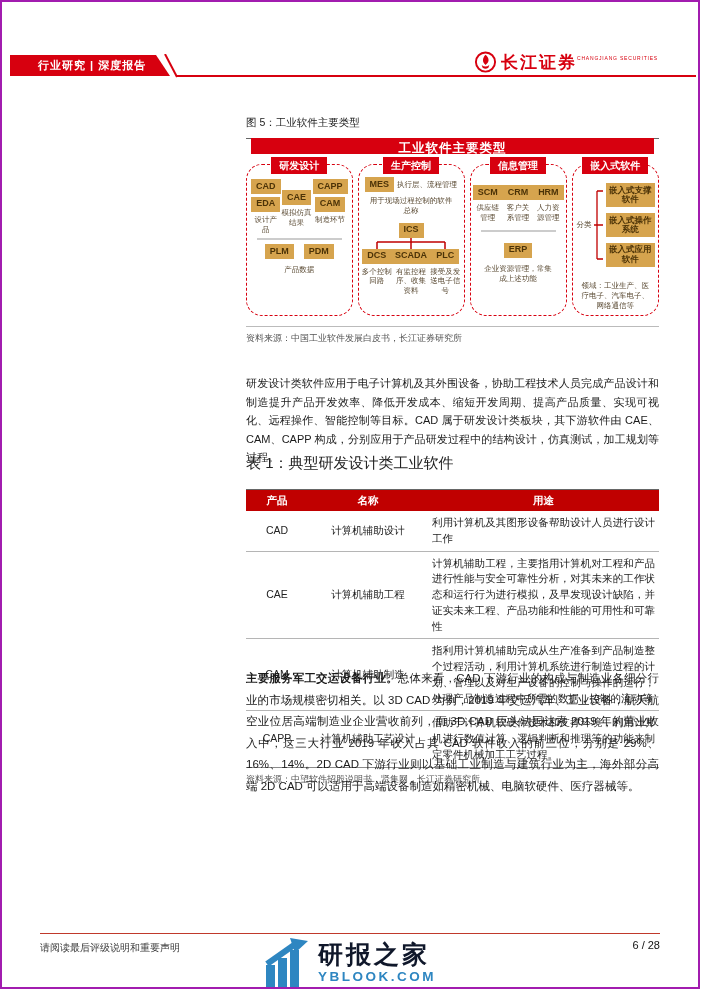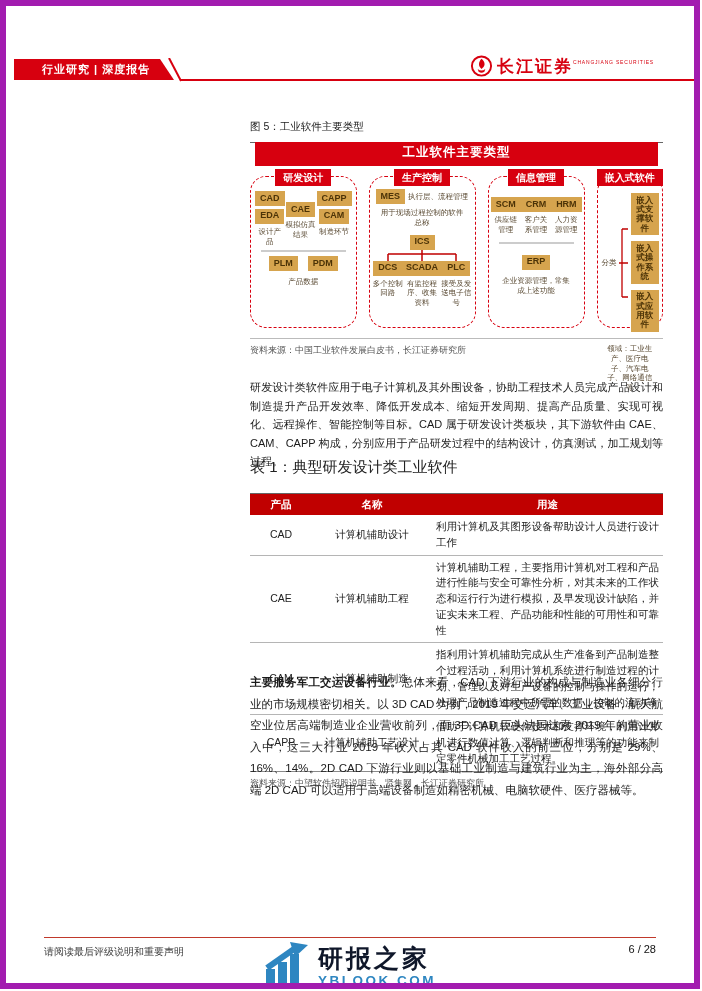--- a/index.html
+++ b/index.html
@@ -1,18 +1,18 @@
 <!DOCTYPE html>
 <html><head>
 <meta charset="utf-8">
 <style>
   html,body { margin:0; padding:0; background:#fff; }
   .page {
     position:relative; width:700px; height:989px; box-sizing:border-box;
-    border:6px solid #a21caf; background:#ffffff; overflow:hidden;
+    border:2px solid #a21caf; background:#ffffff; overflow:hidden;
     font-family:"Liberation Sans", sans-serif; color:#1a1a1a;
   }
 
   
   .hd-banner {
     position:absolute; left:8px; top:53px; width:160px; height:21px;
     background:#d7000f; color:#fff; font-size:11px; font-weight:bold;
     line-height:21px; padding-left:28px; box-sizing:border-box; letter-spacing:1px;
     clip-path:polygon(0 0, 146px 0, 160px 100%, 0 100%);
     white-space:nowrap;
@@ -24,24 +24,24 @@
   .logo-cn { font-size:17px; font-weight:bold; color:#d7000f; letter-spacing:2px; }
   .logo-en { font-size:5px; color:#d7000f; letter-spacing:0.8px; margin-top:2px; }
 
   
   .fig-caption {
     position:absolute; left:244px; top:114px; width:413px;
     font-size:10.5px; color:#222; padding-bottom:8px; border-bottom:1.5px solid #666;
   }
   .diagram { position:absolute; left:244px; top:136px; width:413px; }
   .diag-titlebar {
-    margin:0 5px; height:24px; background:#d7000f; color:#fff; text-align:center;
+    margin:0 5px; height:16px; background:#d7000f; color:#fff; text-align:center;
     font-weight:bold; font-size:12.5px; line-height:20px; letter-spacing:1px;
   }
-  .diag-cols { display:flex; gap:12px; margin-top:10px; height:152px;justify-content:flex-end; }
+  .diag-cols { display:flex; gap:5px; margin-top:10px; height:152px;justify-content:flex-end; }
   .dcol { flex:1; border:1.5px dashed #d7000f; border-radius:16px; position:relative; box-sizing:border-box; }
   .dcol-label {
     position:absolute; top:-8px; left:50%; transform:translateX(-50%);
     background:#d7000f; color:#fff; font-size:10px; font-weight:bold;
     padding:1.5px 8px; white-space:nowrap;
   }
   .tanbox {
     background:#d6a44e; color:#4c3307; font-weight:bold; font-size:9px;
     padding:2.5px 5px; display:inline-block; line-height:1.1;
   }

